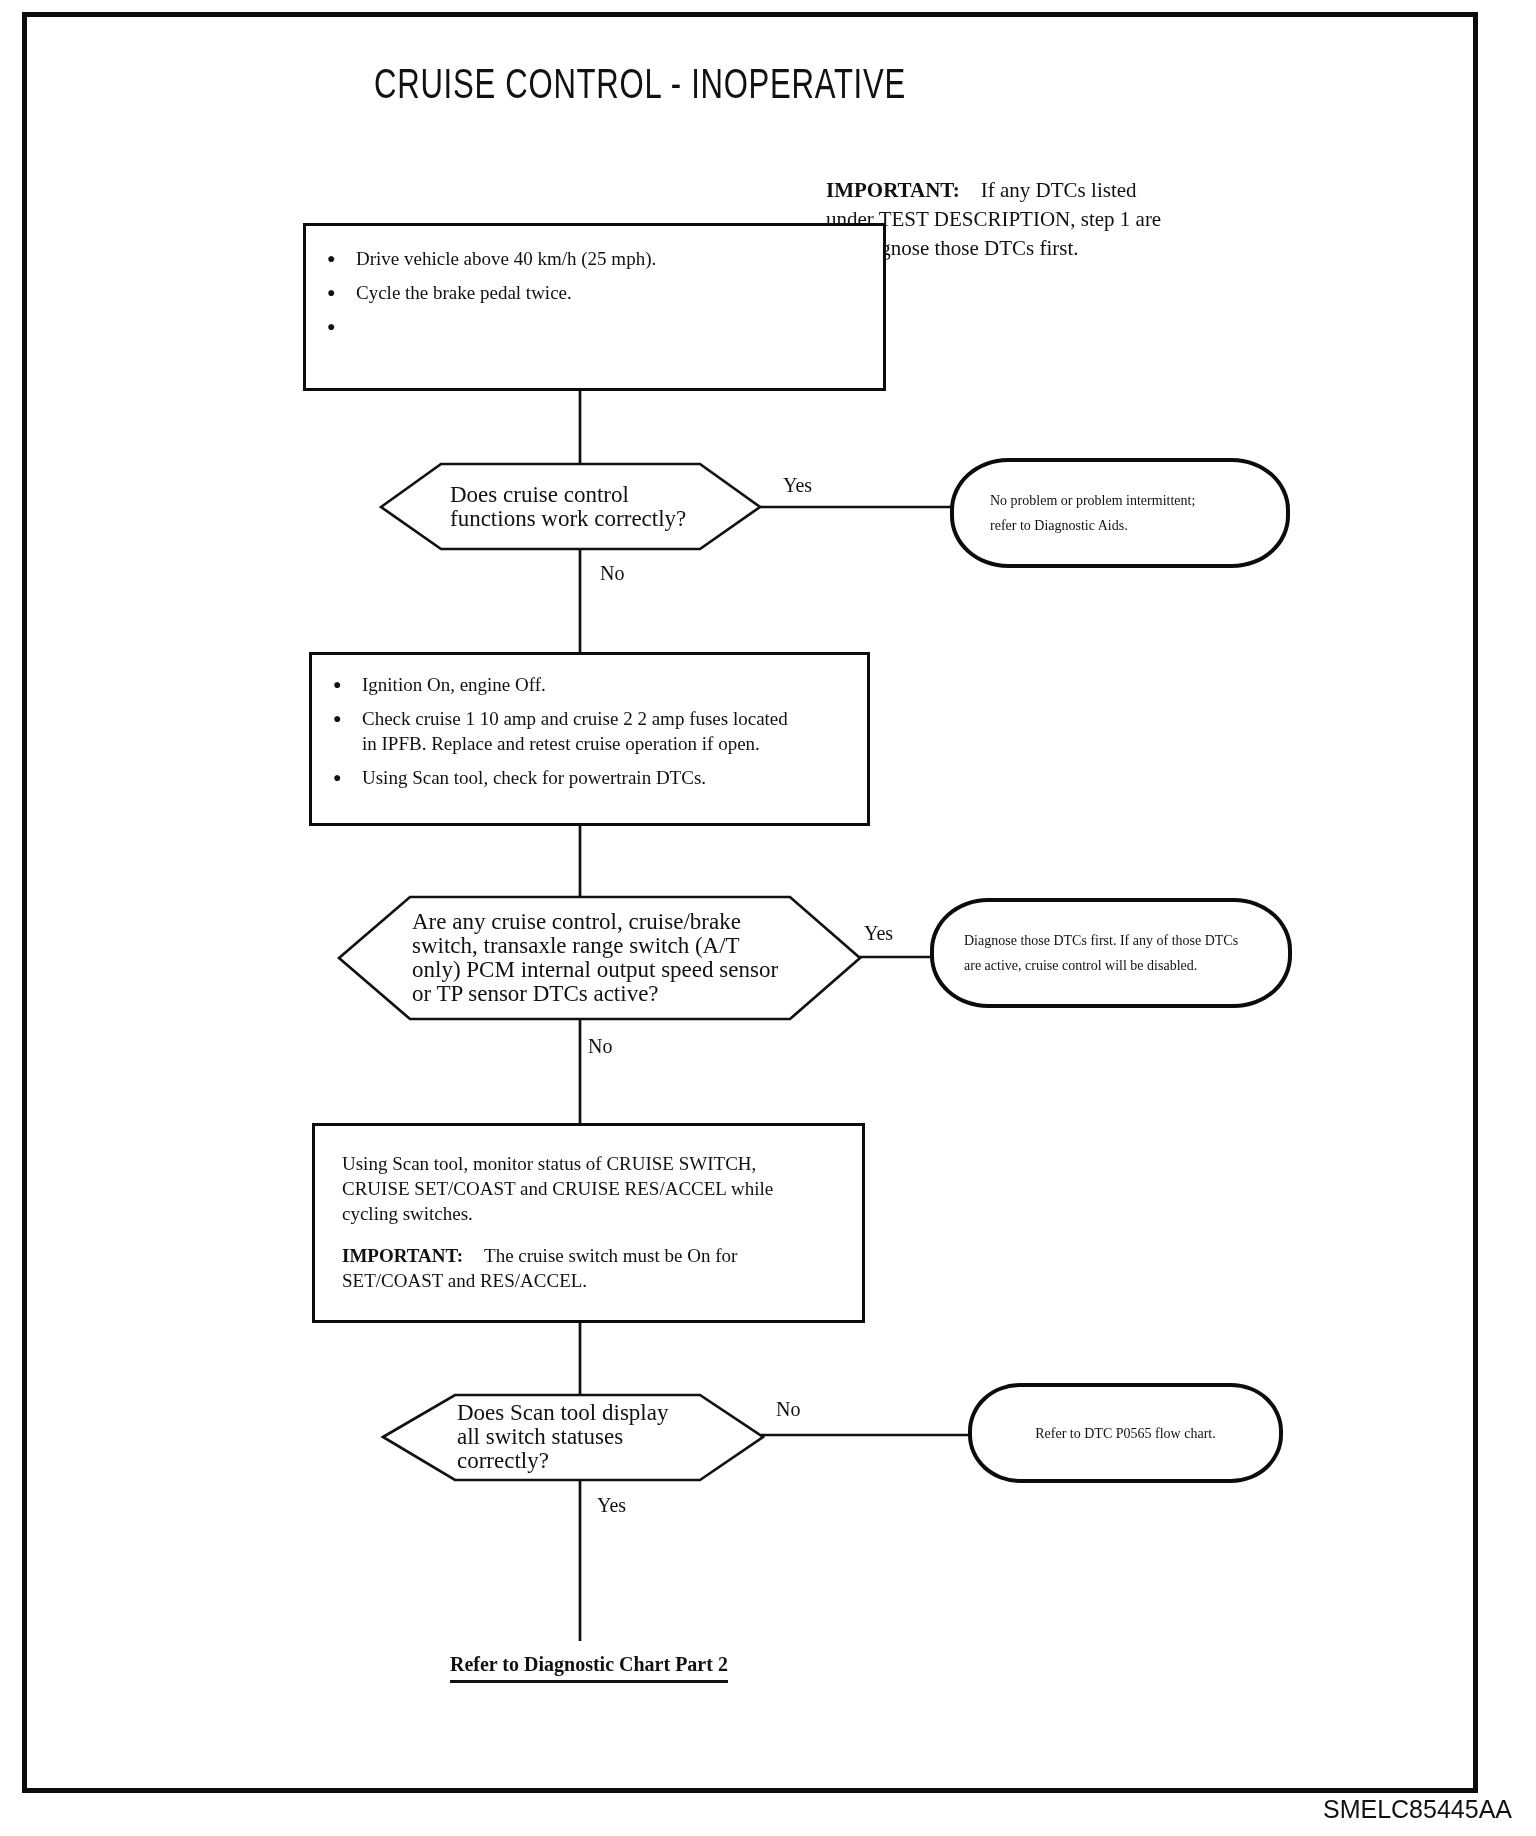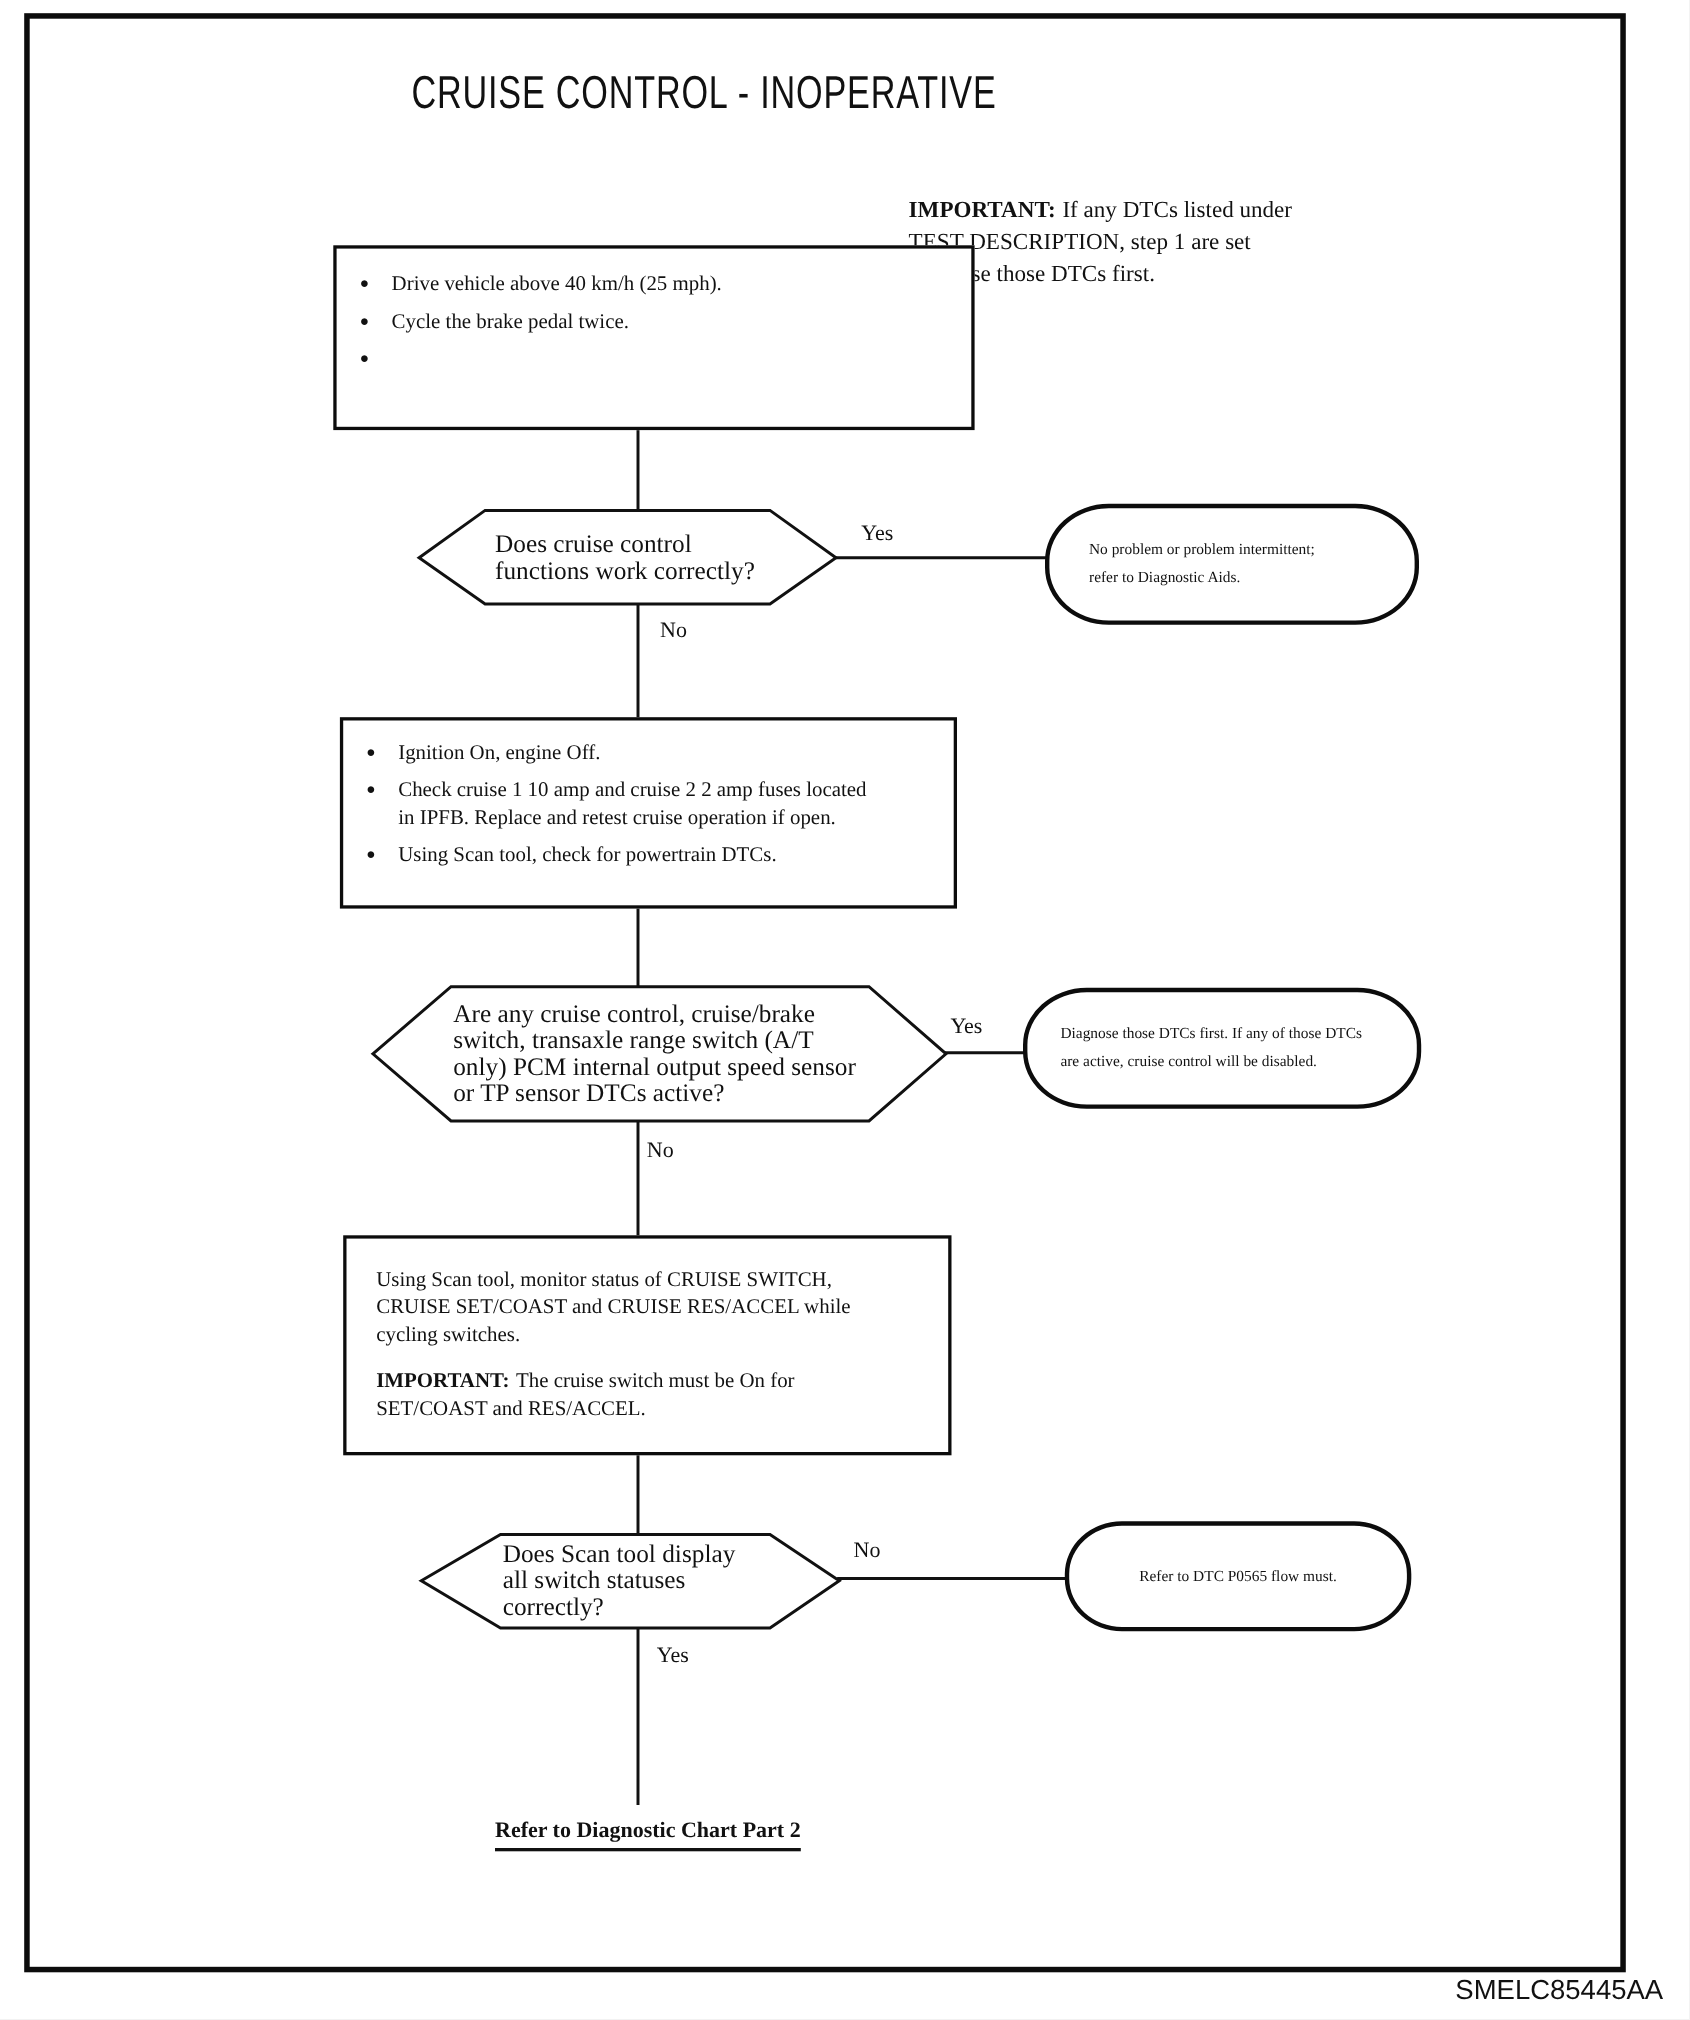--- a/index.html
+++ b/index.html
@@ -29,21 +29,21 @@
     box-sizing:border-box;
     font-size:19px;line-height:25px;
   }
   .bullet-item{display:flex;margin-bottom:9px;}
   .bullet-marker{
     flex:0 0 50px;padding-left:21px;box-sizing:border-box;
     font-size:14px;line-height:25px;
   }
   .bullet-text{width:440px;}
   .note-block{font-size:21px;line-height:29px;}
-  .note-block strong, .imp strong{margin-right:6px;}
+  .note-block strong, .imp strong{margin-right:21px;}
   .dec-text{
     display:flex;flex-direction:column;justify-content:center;
     font-size:23px;line-height:24px;
   }
   .terminal{
     border:4px solid #0c0c0c;background:#fff;box-sizing:border-box;
     display:flex;align-items:center;
     font-size:14px;line-height:25px;
   }
   .branch-label{font-size:20px;line-height:22px;}
@@ -140,21 +140,21 @@
     <div class="imp" style="width:455px;">
       <strong>IMPORTANT:</strong><span>The cruise switch must be On for SET/COAST and RES/ACCEL.</span>
     </div>
   </div>
 
   <div class="abs dec-text" style="left:457px;top:1397px;width:240px;height:80px;">Does Scan tool display all switch statuses correctly?</div>
   <div class="abs branch-label" style="left:776px;top:1398px;">No</div>
   <div class="abs branch-label" style="left:597px;top:1494px;">Yes</div>
 
   <div class="abs terminal" style="left:968px;top:1383px;width:315px;height:100px;border-radius:52px/48px;justify-content:center;">
-    <div style="width:205px;text-align:center;">Refer to DTC P0565 flow must.</div>
+    <div style="width:205px;text-align:center;">Refer to DTC P0565 flow chart.</div>
   </div>
 
   <div class="abs" style="left:450px;top:1653px;">
     <span id="end-label">Refer to Diagnostic Chart Part 2</span>
   </div>
 
   <div class="abs" id="doc-code" style="left:1300px;top:1795px;width:212px;">SMELC85445AA</div>
 
 </div>
 

